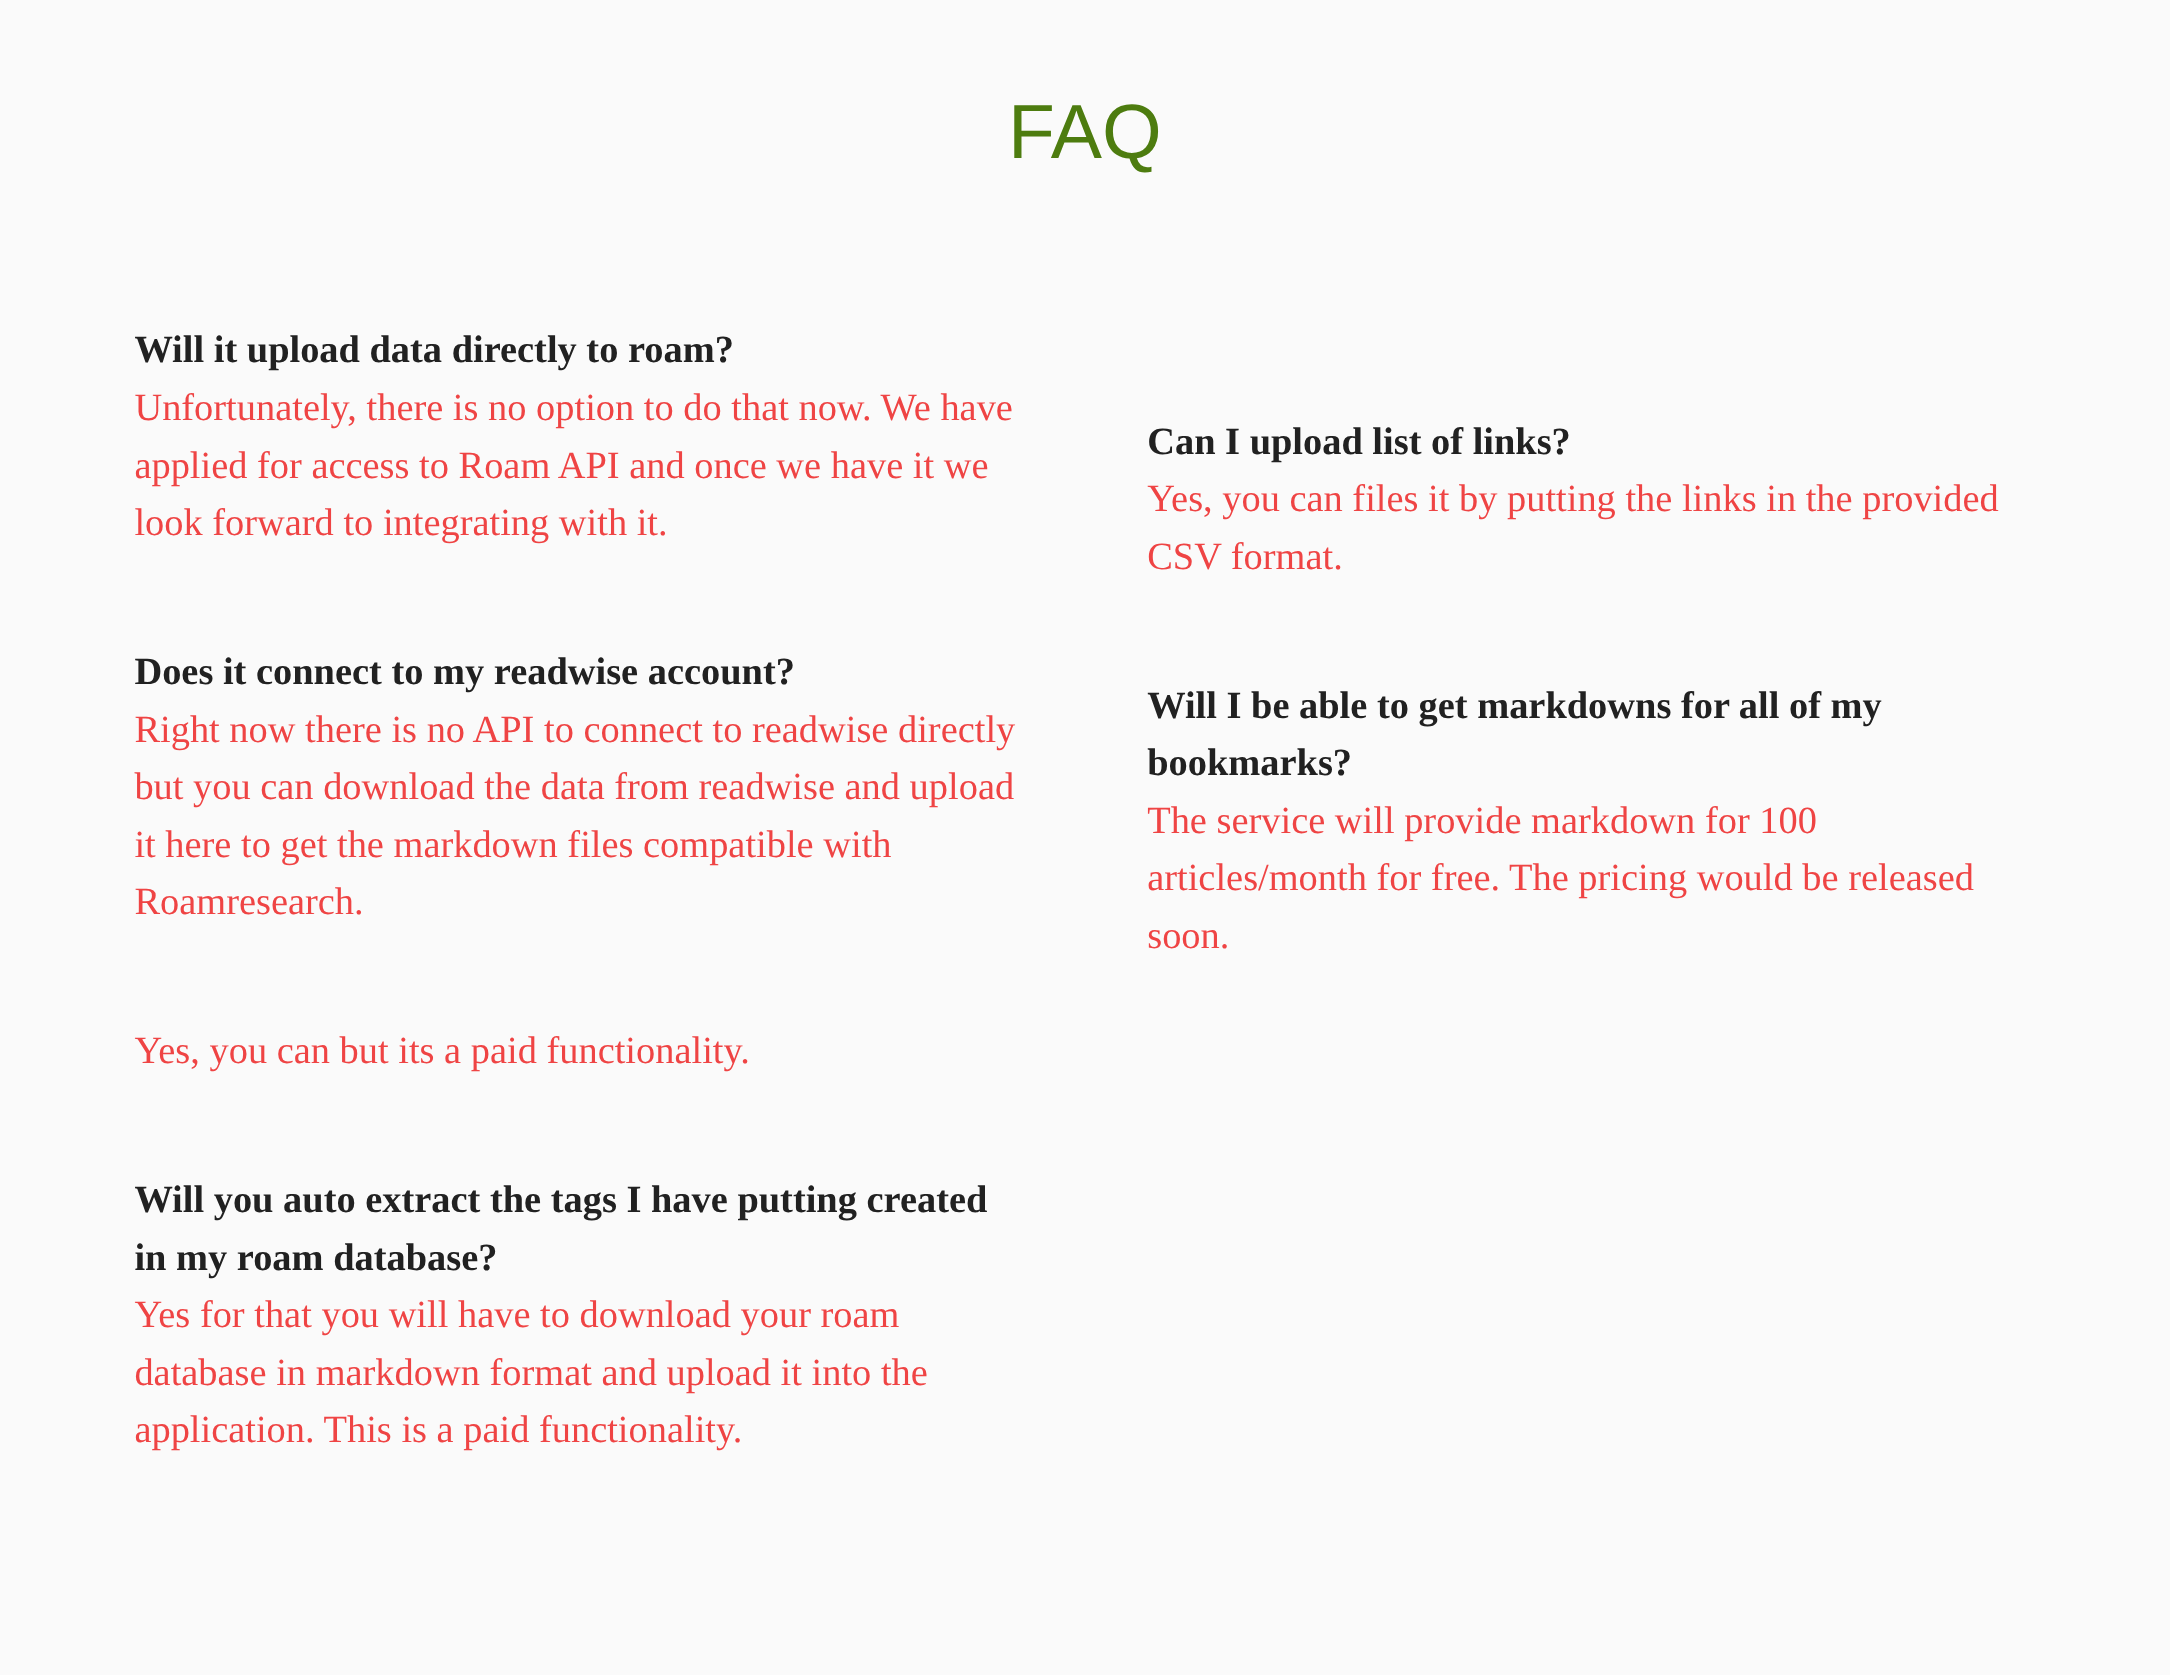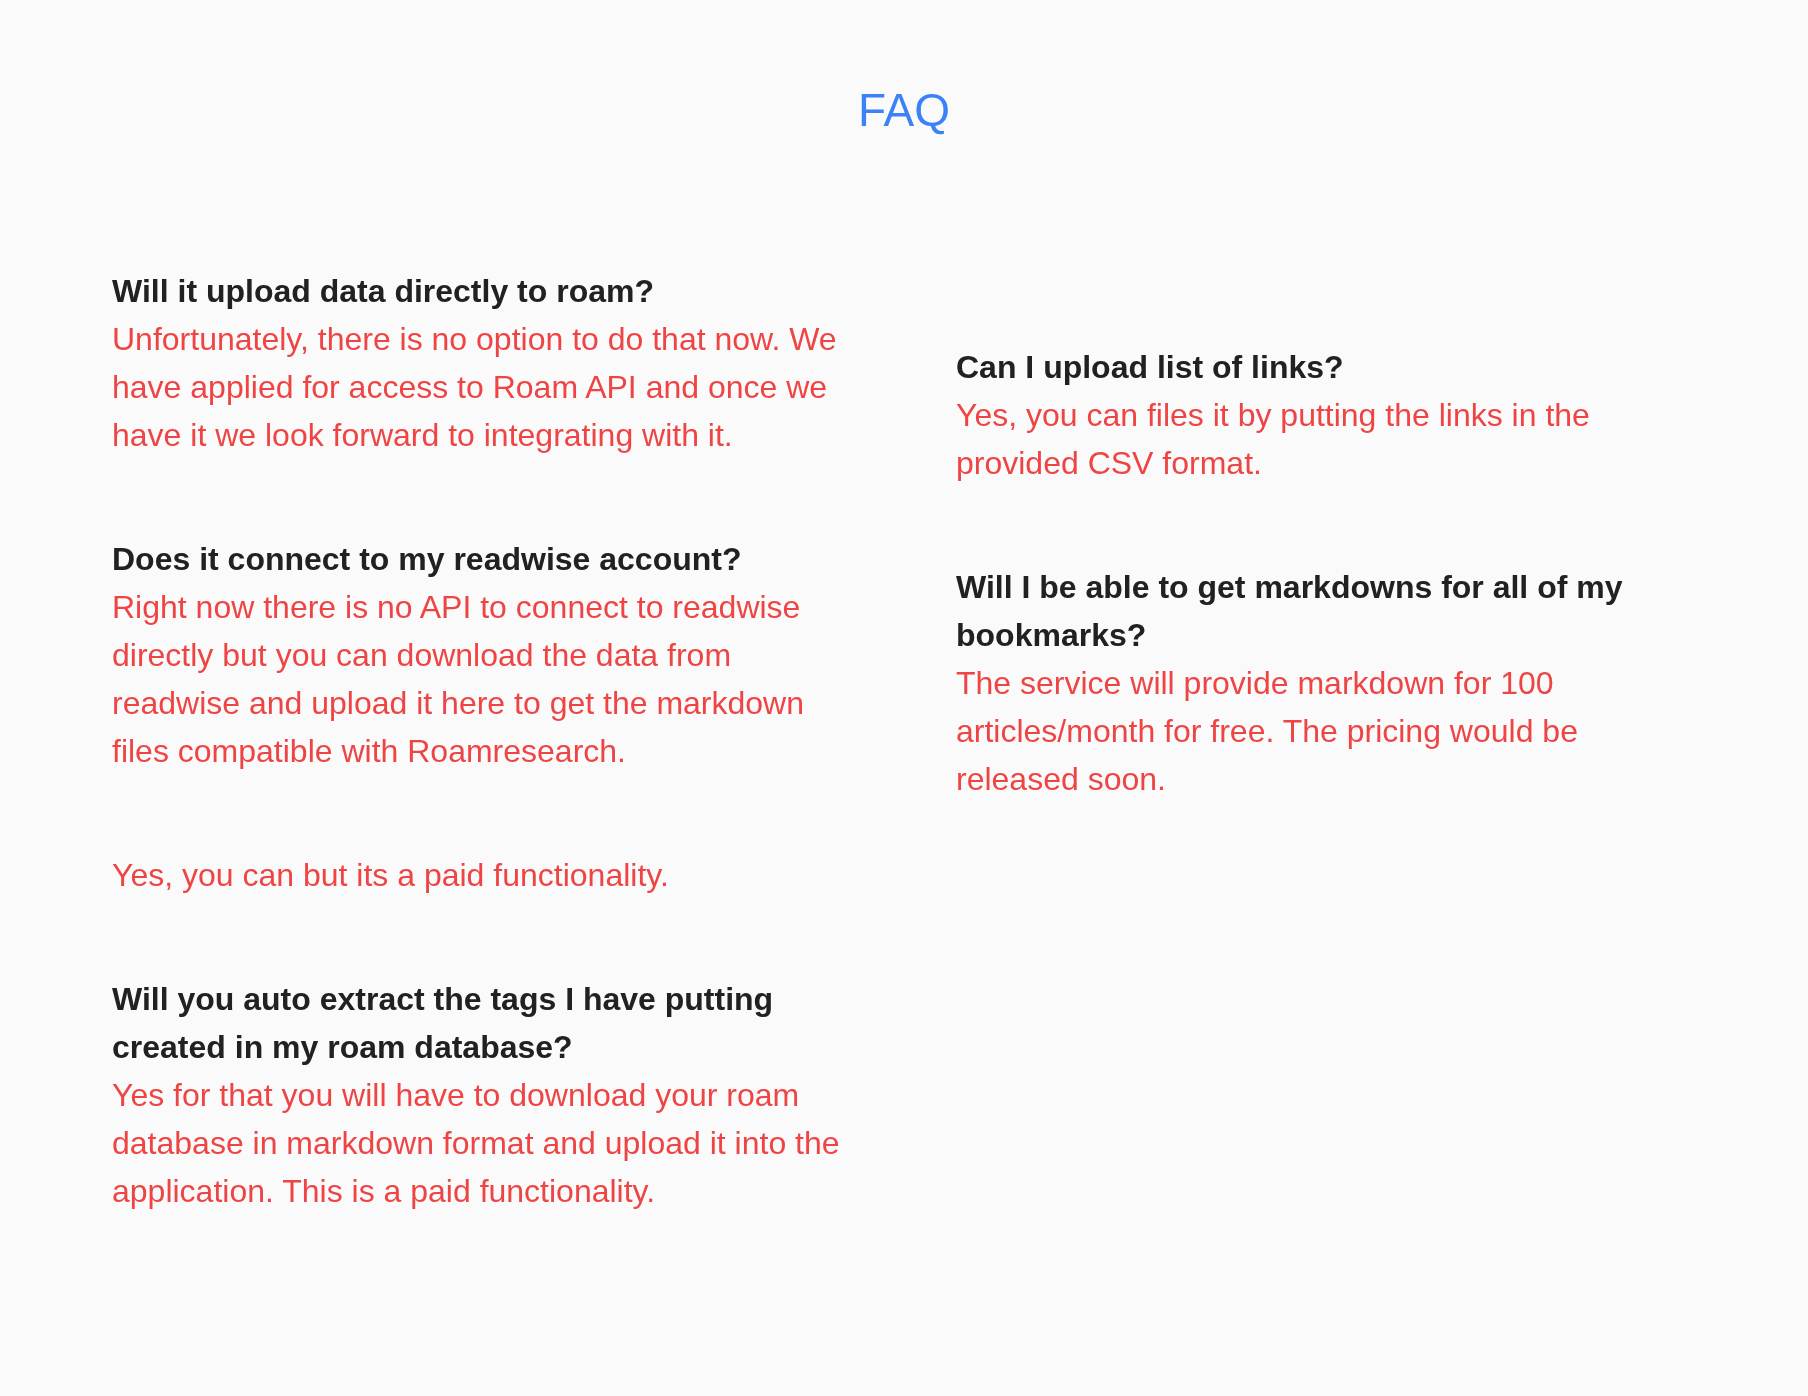--- a/index.html
+++ b/index.html
@@ -11,41 +11,42 @@
     height: 1396px;
     background: #fafafa;
     font-family: "Liberation Sans", "DejaVu Sans", sans-serif;
     color: #212121;
     overflow: hidden;
     -webkit-font-smoothing: antialiased;
   }
   .page-title {
     margin: 75px 0 0 0;
     text-align: center;
-    font-size: 46px;
+    font-size: 64px;
     line-height: 70px;
     font-weight: 300;
     letter-spacing: 0;
-    color: #3b82f6;
+    color: #4d7c0f;
   }
   .faq-grid {
     margin-top: 122px;
     padding: 0 112px;
     display: grid;
     grid-template-columns: 1fr 1fr;
     column-gap: 104px;
     align-items: start;
   }
   .faq-column {
     display: flex;
     flex-direction: column;
     gap: 76px;
   }
   .faq-item {
     margin: 0;
+    font-family: Liberation Serif, serif;
   }
   .question {
     margin: 0;
     font-size: 32px;
     line-height: 48px;
     font-weight: 700;
     color: #212121;
   }
   .answer {
     margin: 0;

